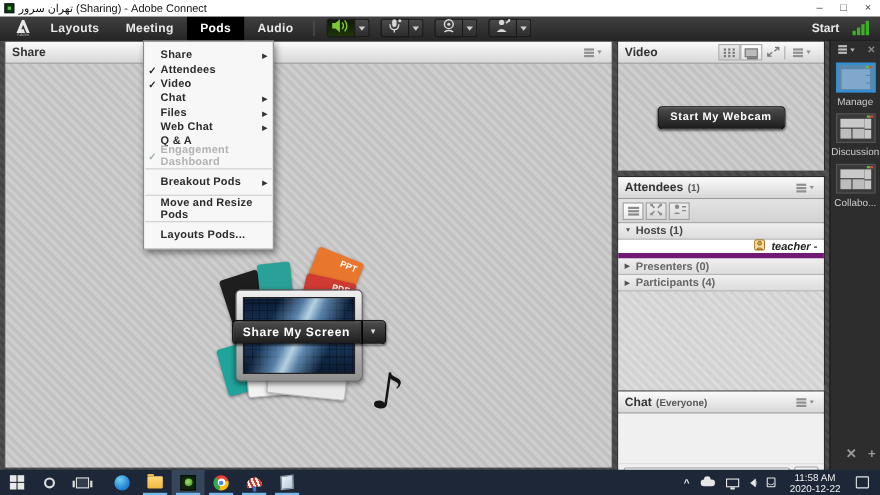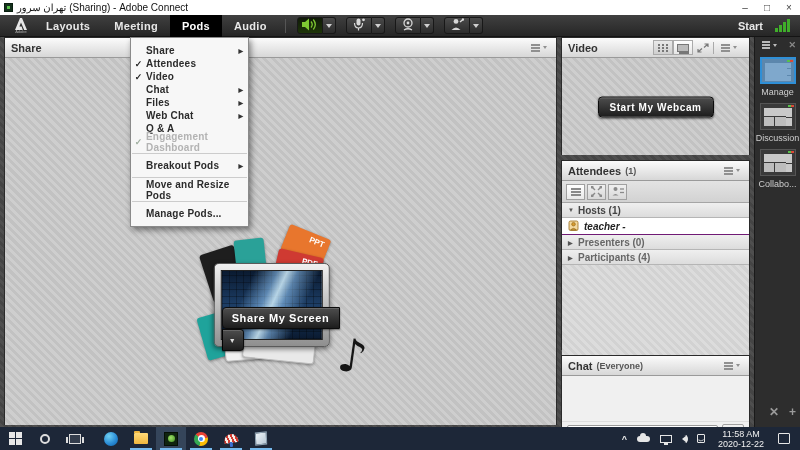--- a/index.html
+++ b/index.html
@@ -55,21 +55,21 @@
   .monitor-screen { width:100%; height:100%; border:1px solid #222;
     background-image:
       linear-gradient(115deg, rgba(150,205,255,0) 25%, rgba(150,205,255,.55) 42%, rgba(210,240,255,.85) 50%, rgba(150,205,255,.55) 58%, rgba(150,205,255,0) 75%),
       repeating-linear-gradient(0deg, rgba(0,0,0,.28) 0 1px, transparent 1px 7px),
       repeating-linear-gradient(90deg, rgba(0,0,0,.28) 0 1px, transparent 1px 7px),
       linear-gradient(180deg,#0a1a30,#1d3e66 50%,#0a1a30);
   }
   .music-note { position:absolute; right:-4px; bottom:-10px; font-size:46px; color:#151515; transform:rotate(8deg); font-family:"DejaVu Sans", sans-serif; }
 
   .dark-btn { background:linear-gradient(#4d4d4d,#1d1d1d); border:1px solid #0c0c0c; border-radius:4px; color:#fff; font-weight:bold; letter-spacing:.6px; display:flex; align-items:center; justify-content:center; box-shadow:0 1px 2px rgba(0,0,0,.5), inset 0 1px 0 rgba(255,255,255,.15); }
-  #share-screen-group { position:absolute; left:50%; top:249px; transform:translateX(-50%); display:flex;flex-direction:column; }
+  #share-screen-group { position:absolute; left:50%; top:233px; transform:translateX(-50%); display:flex; }
   #share-screen-btn { width:118px; height:22px; font-size:11px; border-radius:4px 0 0 4px; }
   #share-screen-drop { width:22px; height:22px; font-size:7px; color:#ddd; border-left:1px solid #000; border-radius:0 4px 4px 0; }
 
   
   #video-pod { left:561px; top:0; width:189px; height:118px; }
   #video-pod .pod-body { height:97px; }
   #start-webcam-btn { position:absolute; left:50%; top:50%; transform:translate(-50%,-50%); width:116px; height:21px; font-size:10px; }
   .vh-btn { width:20px; height:15px; display:flex; align-items:center; justify-content:center; border:1px solid #aaa; background:linear-gradient(#e9e9e9,#cfcfcf); }
   .vh-btn.active { background:linear-gradient(#fdfdfd,#e6e6e6); }
   .ico-grid { width:2px; height:2px; background:#777; box-shadow:4px 0 0 #777,8px 0 0 #777,0 3px 0 #777,4px 3px 0 #777,8px 3px 0 #777,0 6px 0 #777,4px 6px 0 #777,8px 6px 0 #777; margin:-6px 8px 0 0; }
@@ -79,21 +79,21 @@
 
   
   #attendees-pod { left:561px; top:123px; width:189px; height:190px; }
   #att-toolbar { height:22px; background:linear-gradient(#e3e3e3,#d2d2d2); border-bottom:1px solid #a5a5a5; display:flex; align-items:center; padding:0 4px; gap:2px; }
   .att-tool { width:19px; height:16px; border:1px solid #a0a0a0; display:flex; align-items:center; justify-content:center; background:linear-gradient(#efefef,#d8d8d8); }
   .att-tool.active { background:linear-gradient(#fff,#e9e9e9); }
   .ico-lines { width:10px; height:2px; background:#8a8a8a; box-shadow:0 -3px 0 #8a8a8a, 0 3px 0 #8a8a8a; }
   .att-row { display:flex; align-items:center; padding:0 6px; font-size:10px; font-weight:bold; color:#444; }
   .att-group { height:15px; background:linear-gradient(#efefef,#dcdcdc); border-bottom:1px solid #b5b5b5; }
   .att-caret { font-size:6px; color:#555; width:10px; }
-  .att-host-row { height:17px; background:#fff; border-bottom:1px solid #701a75; font-style:italic; color:#222; gap:5px; }
+  .att-host-row { height:17px; background:#fff; border-bottom:5px solid #701a75; font-style:italic; color:#222; gap:5px;justify-content:flex-end; }
   #att-rest { height:99px; background:repeating-linear-gradient(45deg,#dcdcdc 0 3px,#d2d2d2 3px 6px); }
 
   
   #chat-pod { left:561px; top:318px; width:189px; height:107px; }
   #chat-messages { height:45px; background:#f0f0f0; }
   #chat-input-row { height:24px; background:#f0f0f0; display:flex; align-items:center; padding:0 5px; gap:4px; border-top:1px solid #ddd; }
   #chat-input { flex:1; height:17px; border:1px solid #999; border-radius:2px; background:#fff; font-size:10px; padding:0 4px; outline:none; }
   #chat-send-btn { width:22px; height:19px; border:1px solid #a0a0a0; border-radius:2px; background:linear-gradient(#f2f2f2,#d9d9d9); display:flex; align-items:center; justify-content:center; }
   .ico-bubble { width:12px; height:8px; border:1px solid #8a8a8a; border-radius:50%; background:#e8e8e8; position:relative; }
   .ico-bubble::after { content:""; position:absolute; left:1px; bottom:-3px; width:0; height:0; border-left:3px solid transparent; border-right:2px solid transparent; border-top:3px solid #8a8a8a; }
@@ -517,21 +517,21 @@
     </div>
   <div class="menu-sep"></div>
   <div class="mi">
       <span class="mi-check"></span>
       <span class="mi-label">Move and Resize Pods</span>
       <span class="mi-arrow"></span>
     </div>
   <div class="menu-sep"></div>
   <div class="mi">
       <span class="mi-check"></span>
-      <span class="mi-label">Manage Pods...</span>
+      <span class="mi-label">Layouts Pods...</span>
       <span class="mi-arrow"></span>
     </div>
 </div>
 
 <div id="taskbar">
   <span class="tb-slot">
       <span class="win-logo">
         <i></i>
         <i></i>
         <i></i>

